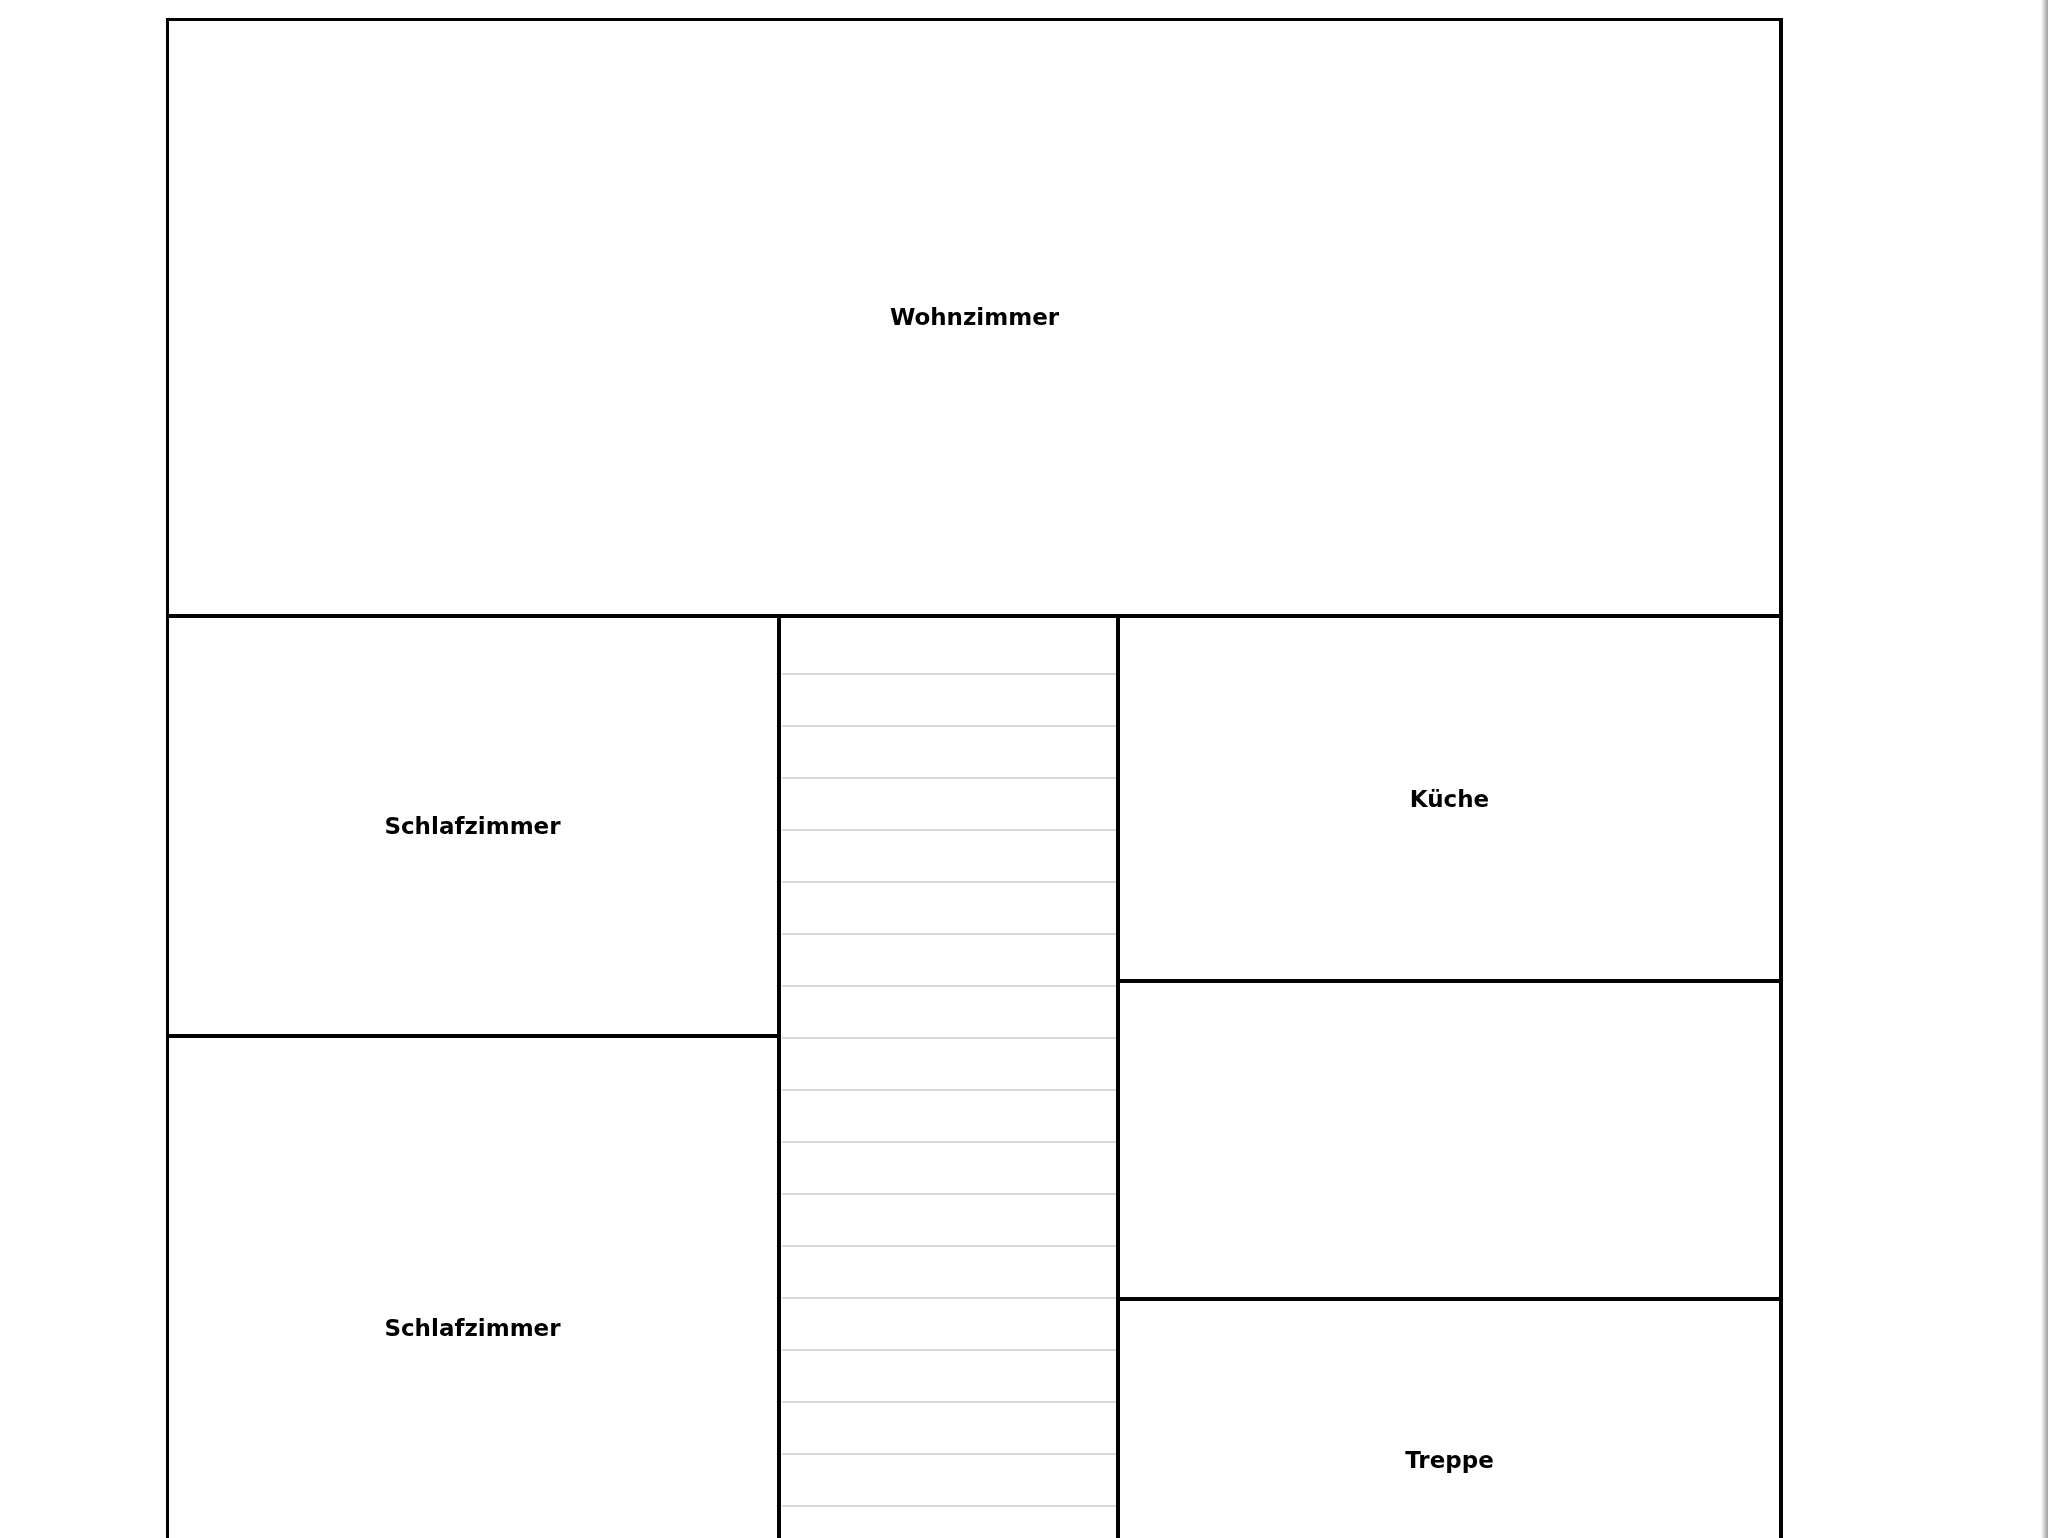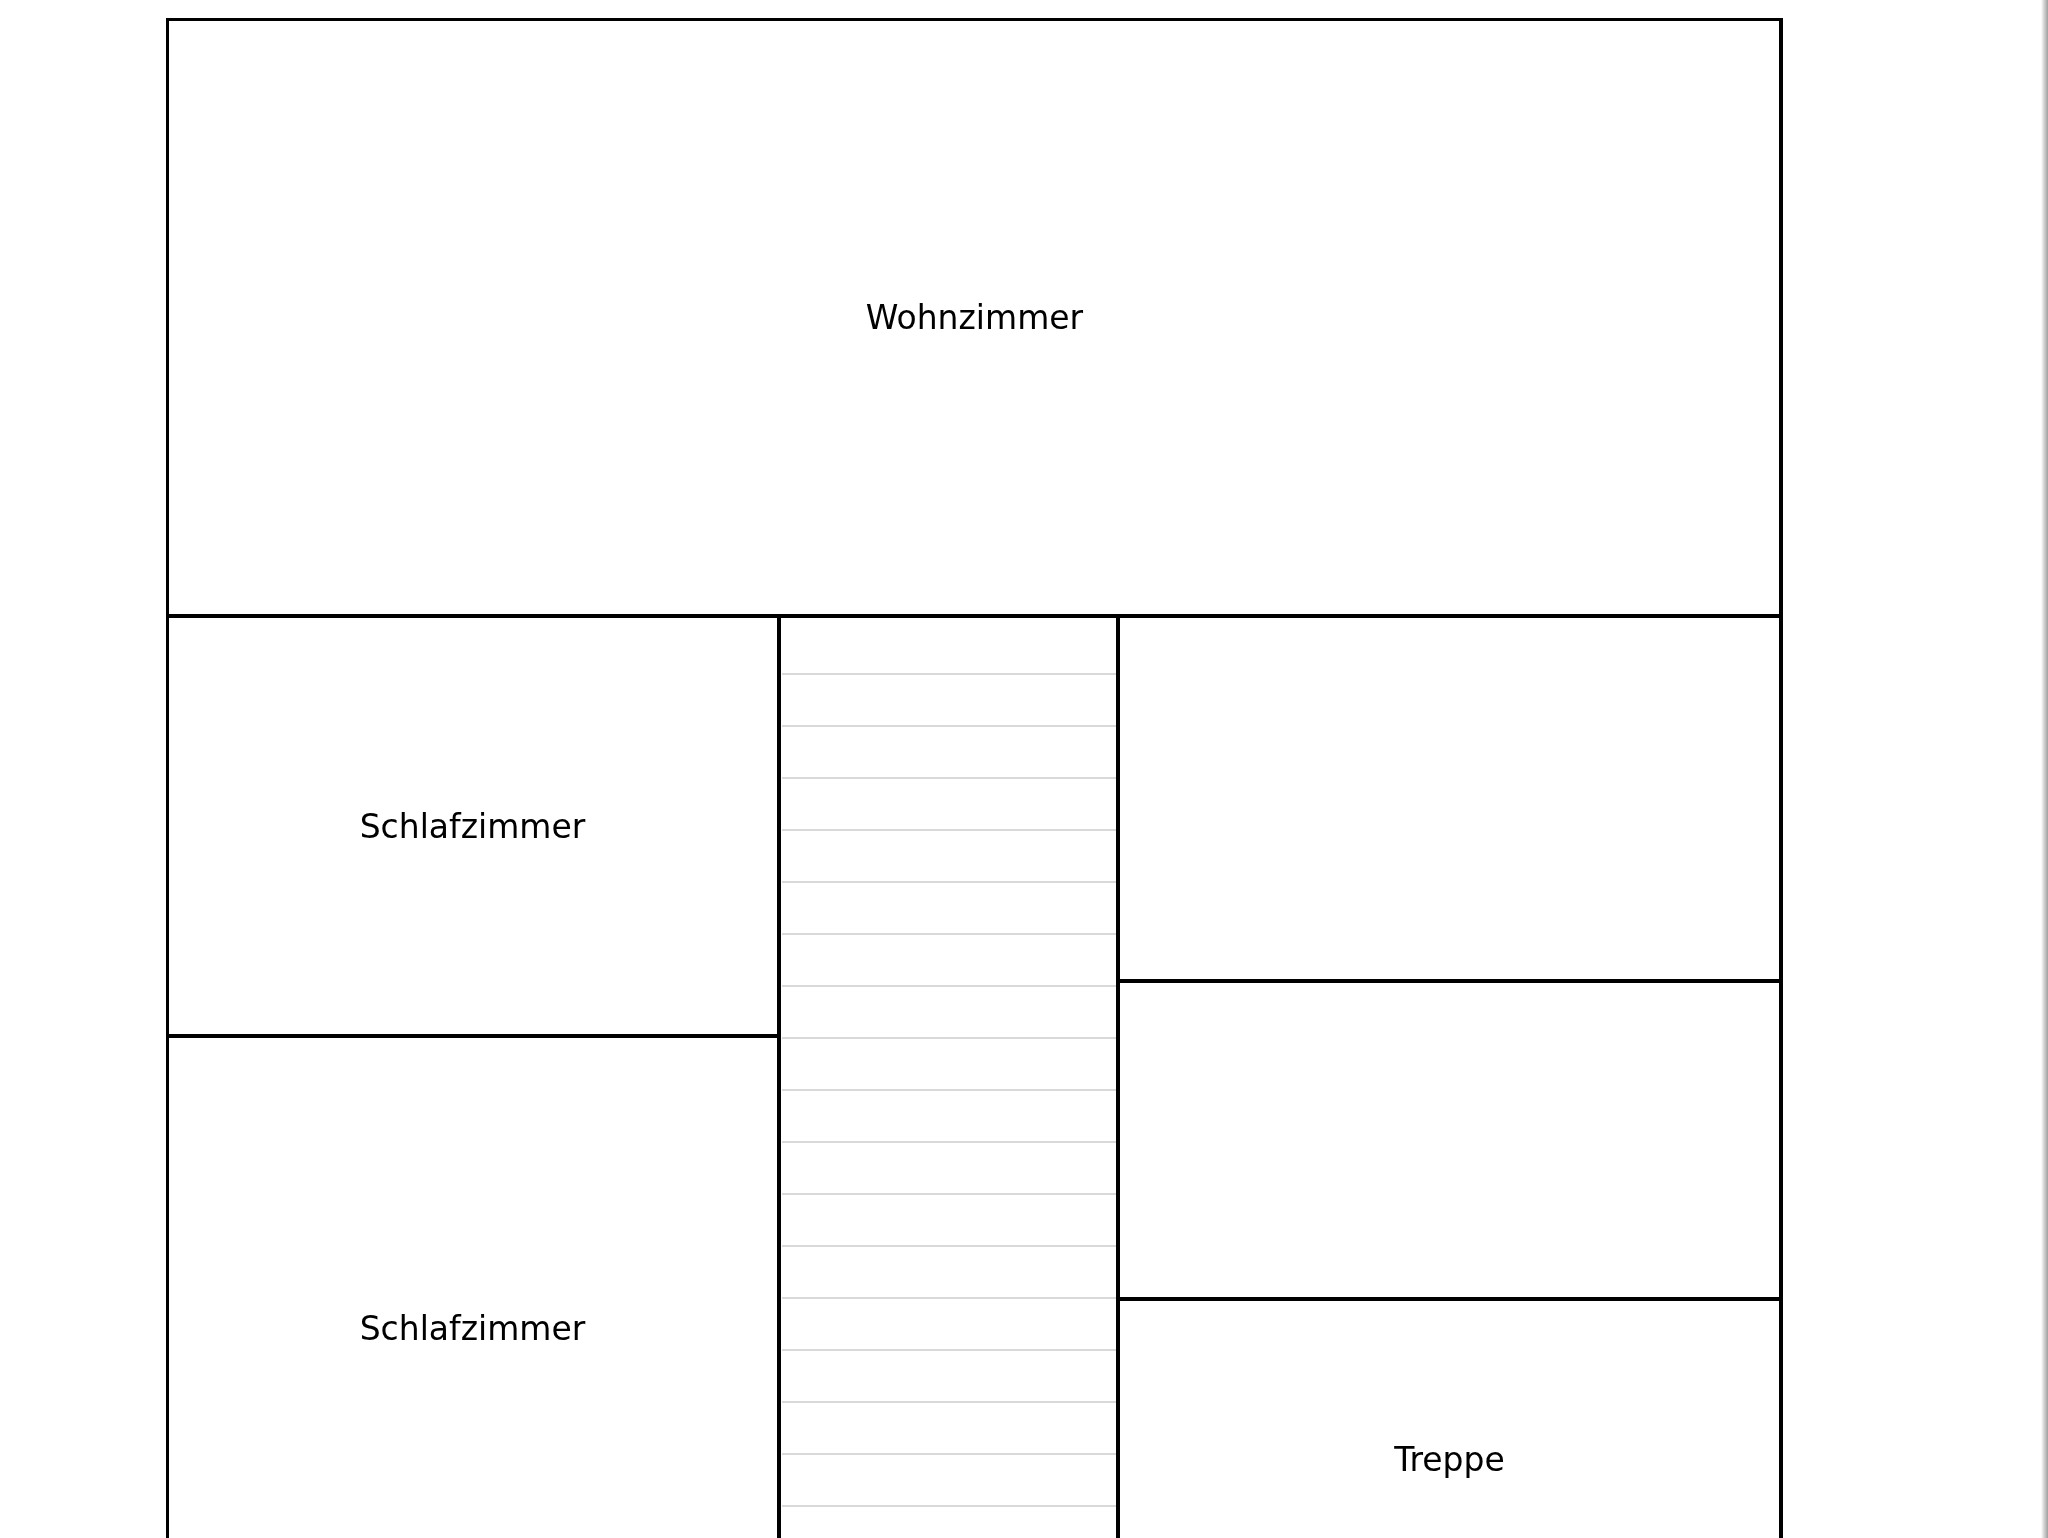--- a/index.html
+++ b/index.html
@@ -40,22 +40,22 @@
       to bottom,
       transparent 0px, transparent 50px,
       var(--tread) 50px, var(--tread) 52px);
   }
   
   .room{
     position:absolute;
     display:flex;align-items:center;justify-content:center;
   }
   .room-label{
-    font-size:33px;
-    font-weight:400;
+    font-size:23px;
+    font-weight:700;
     color:#000;
     letter-spacing:0px;
     white-space:nowrap;
   }
   .r-wohnzimmer   {left:0;top:0;width:1617px;height:598px;}
   .r-schlafzimmer1{left:0;top:598px;width:613px;height:420px;}
   .r-schlafzimmer2{left:0;top:1018px;width:613px;height:584px;}
   .r-kueche       {left:952px;top:598px;width:663px;height:365px;}
   .r-bad          {left:952px;top:963px;width:663px;height:318px;}
   .r-treppe       {left:952px;top:1281px;width:663px;height:321px;}
@@ -84,19 +84,22 @@
 
   <div class="room r-wohnzimmer">
     <span class="room-label">Wohnzimmer</span>
   </div>
   <div class="room r-schlafzimmer1">
     <span class="room-label">Schlafzimmer</span>
   </div>
   <div class="room r-schlafzimmer2">
     <span class="room-label">Schlafzimmer</span>
   </div>
+  <div class="room r-kueche">
+    <span class="room-label">Küche</span>
+  </div>
   <div class="room r-treppe">
     <span class="room-label">Treppe</span>
   </div>
 
 </div>
 
 <div class="edge-strip"></div>
 
 </body></html>

